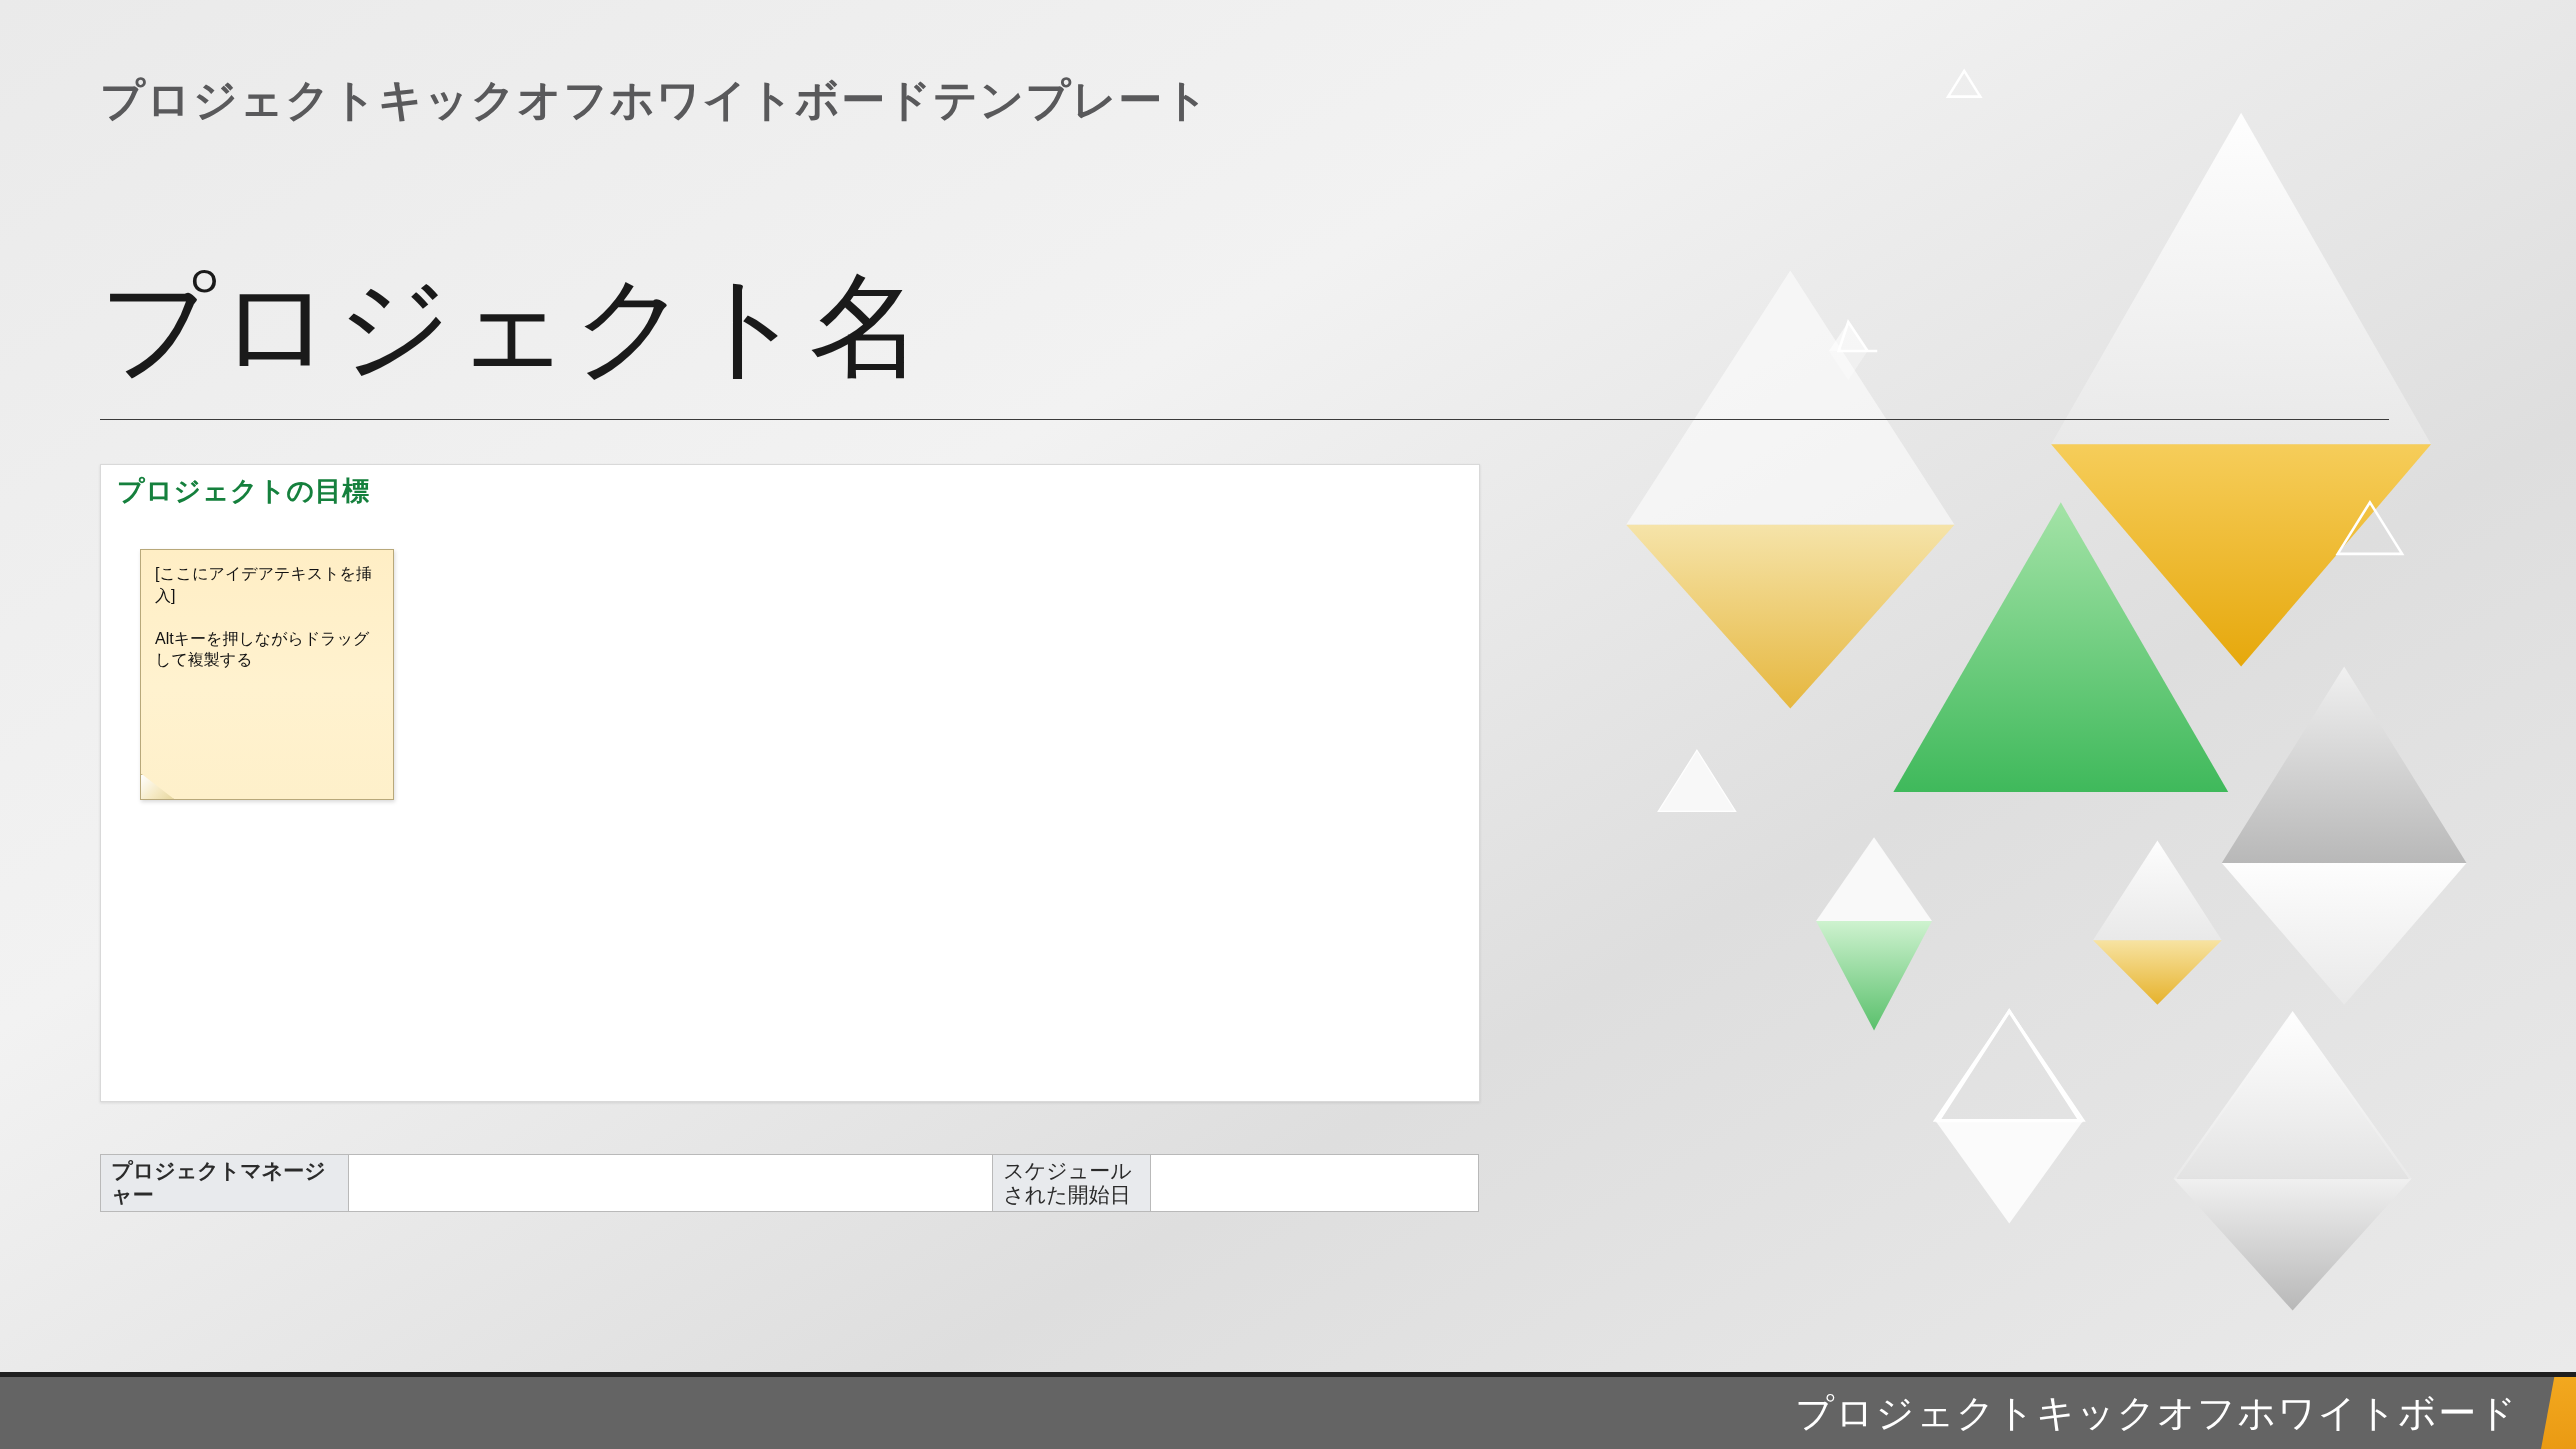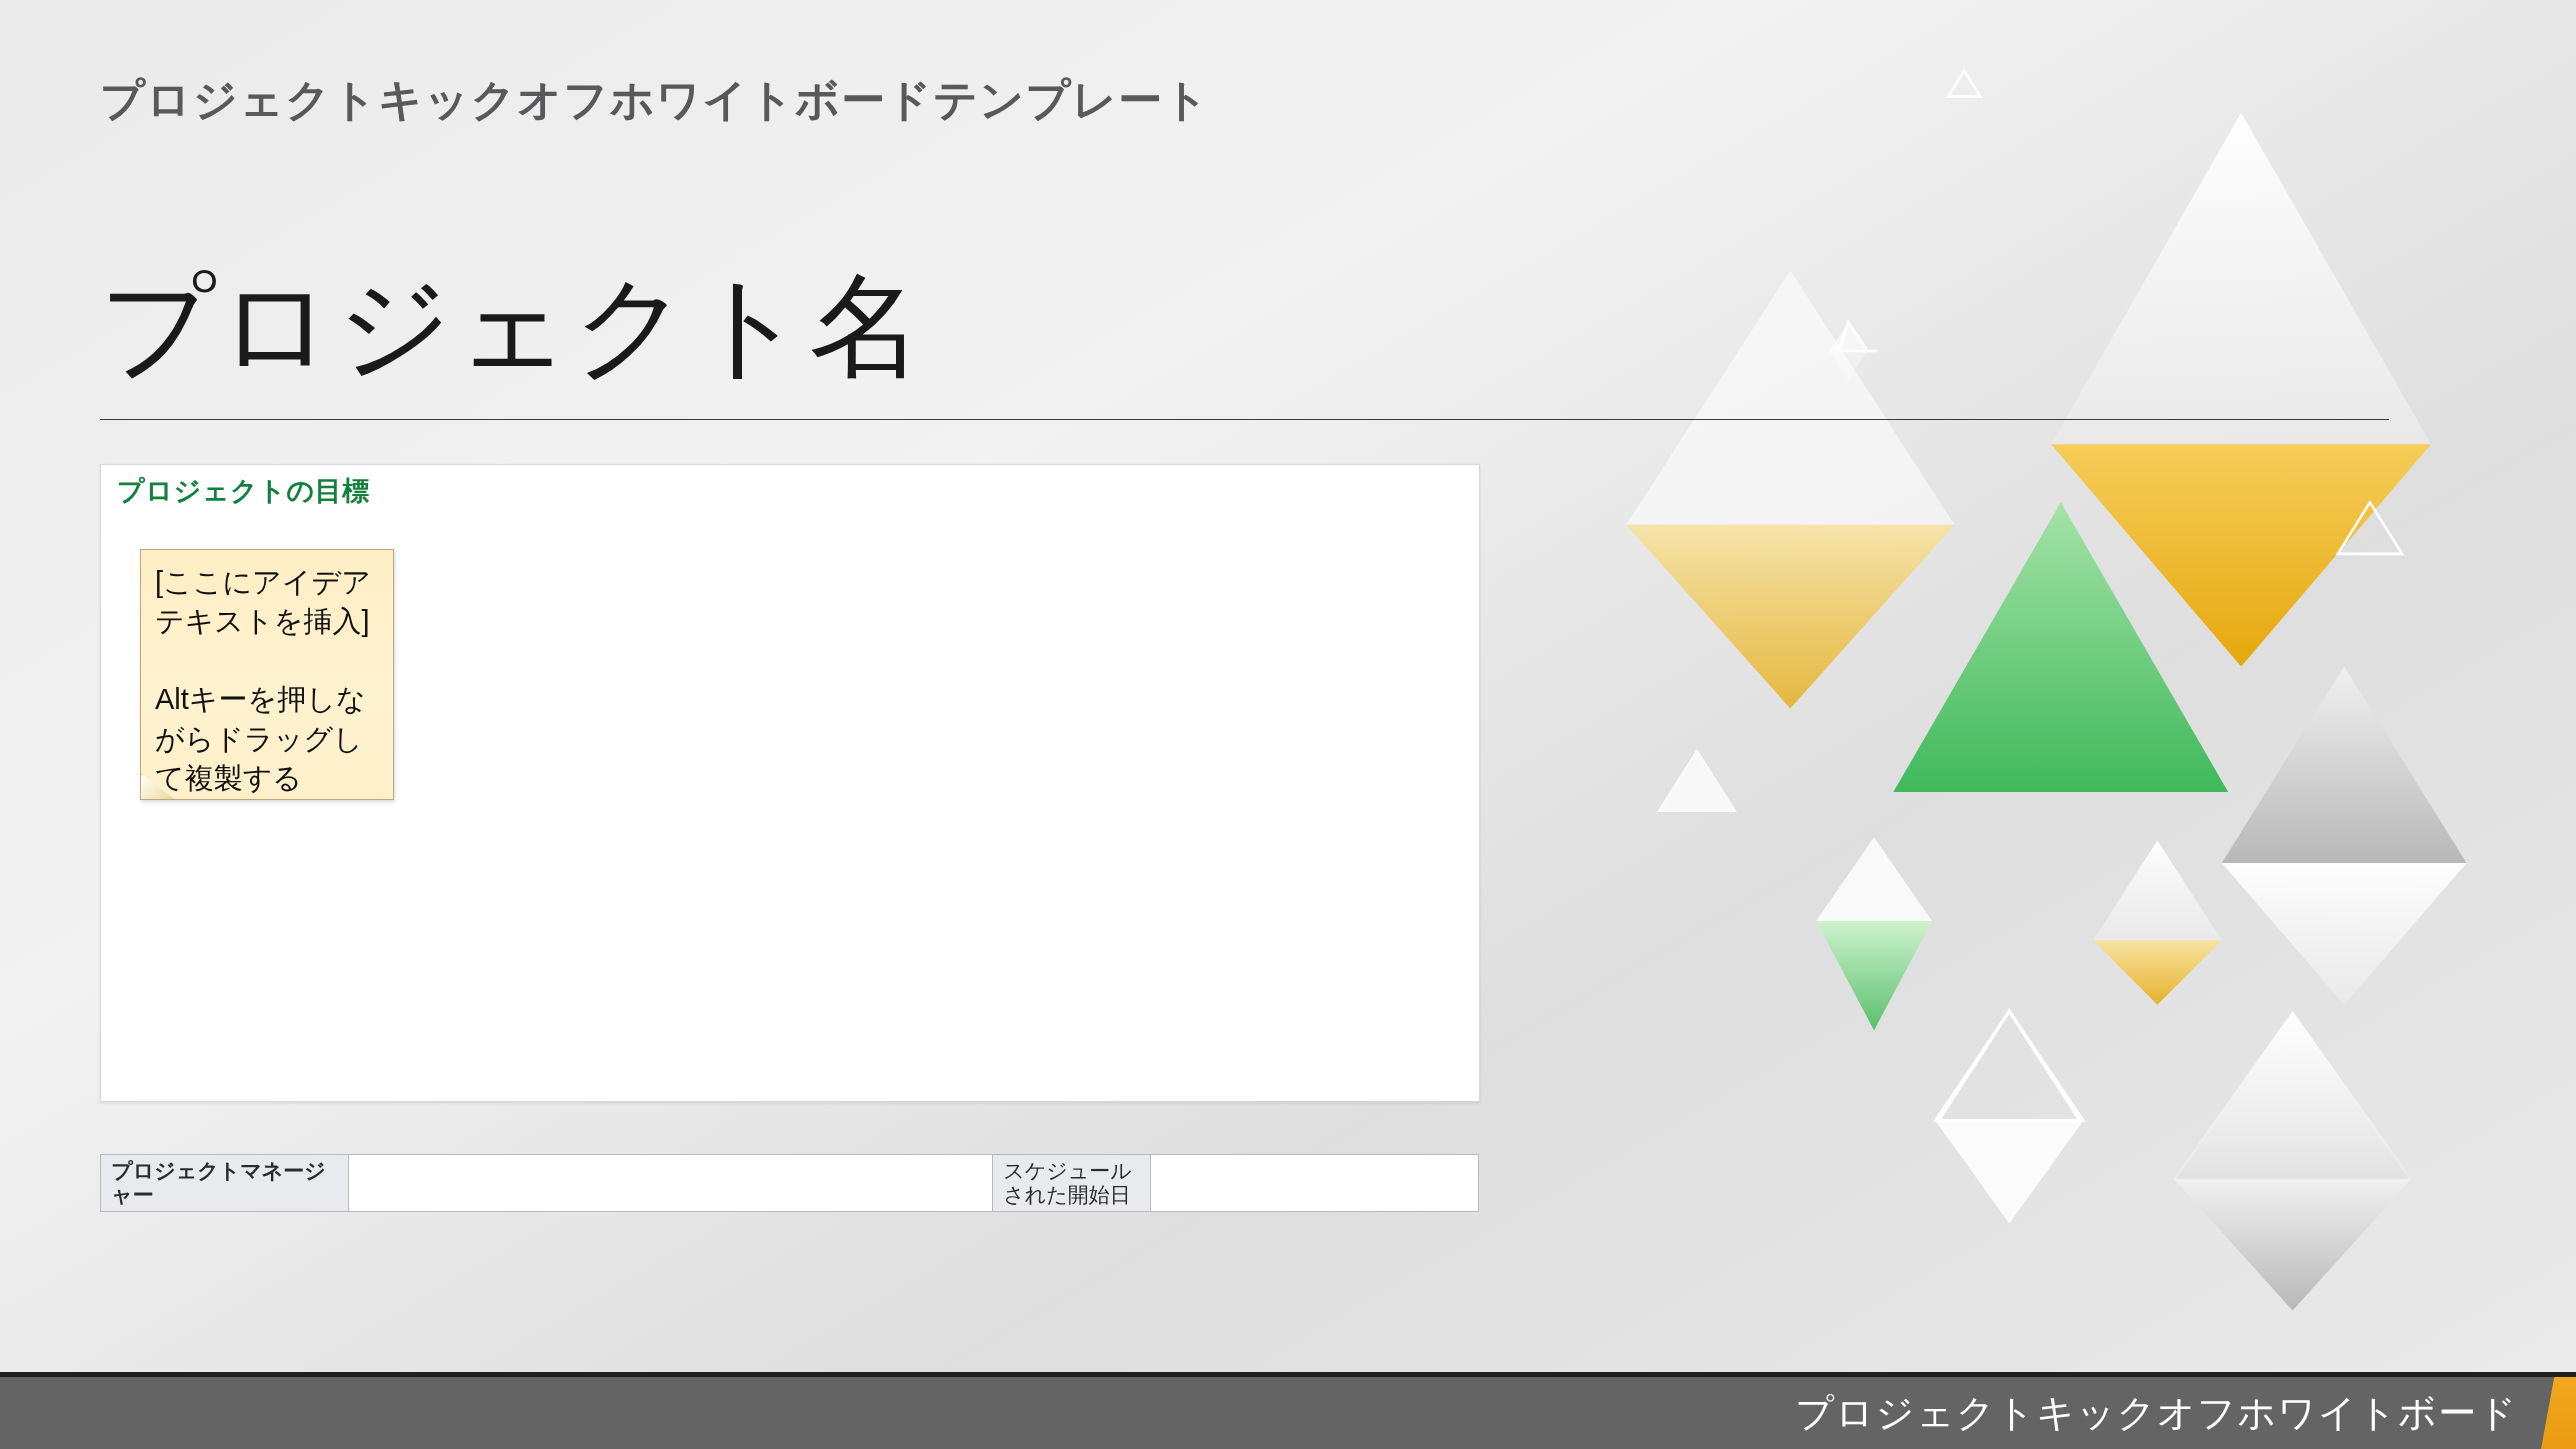--- a/index.html
+++ b/index.html
@@ -76,21 +76,21 @@
     top: 84px;
     width: 254px;
     height: 251px;
     background: linear-gradient(180deg, #ffeec5 0%, #fff2cf 55%, #fef0ca 100%);
     border: 0.6px solid #b8a87a;
     box-shadow: 1.3px 1.9px 3.9px rgba(0,0,0,0.15);
     padding: 13px 14px;
     box-sizing: border-box;
   }
   .sticky-text {
-    font-size: 29px;
+    font-size: 16px;
     line-height: 1.35;
     color: #111;
     white-space: pre-wrap;
   }
   .sticky-curl {
     position: absolute;
     left: 0;
     bottom: 0;
     width: 32px;
     height: 24.5px;

